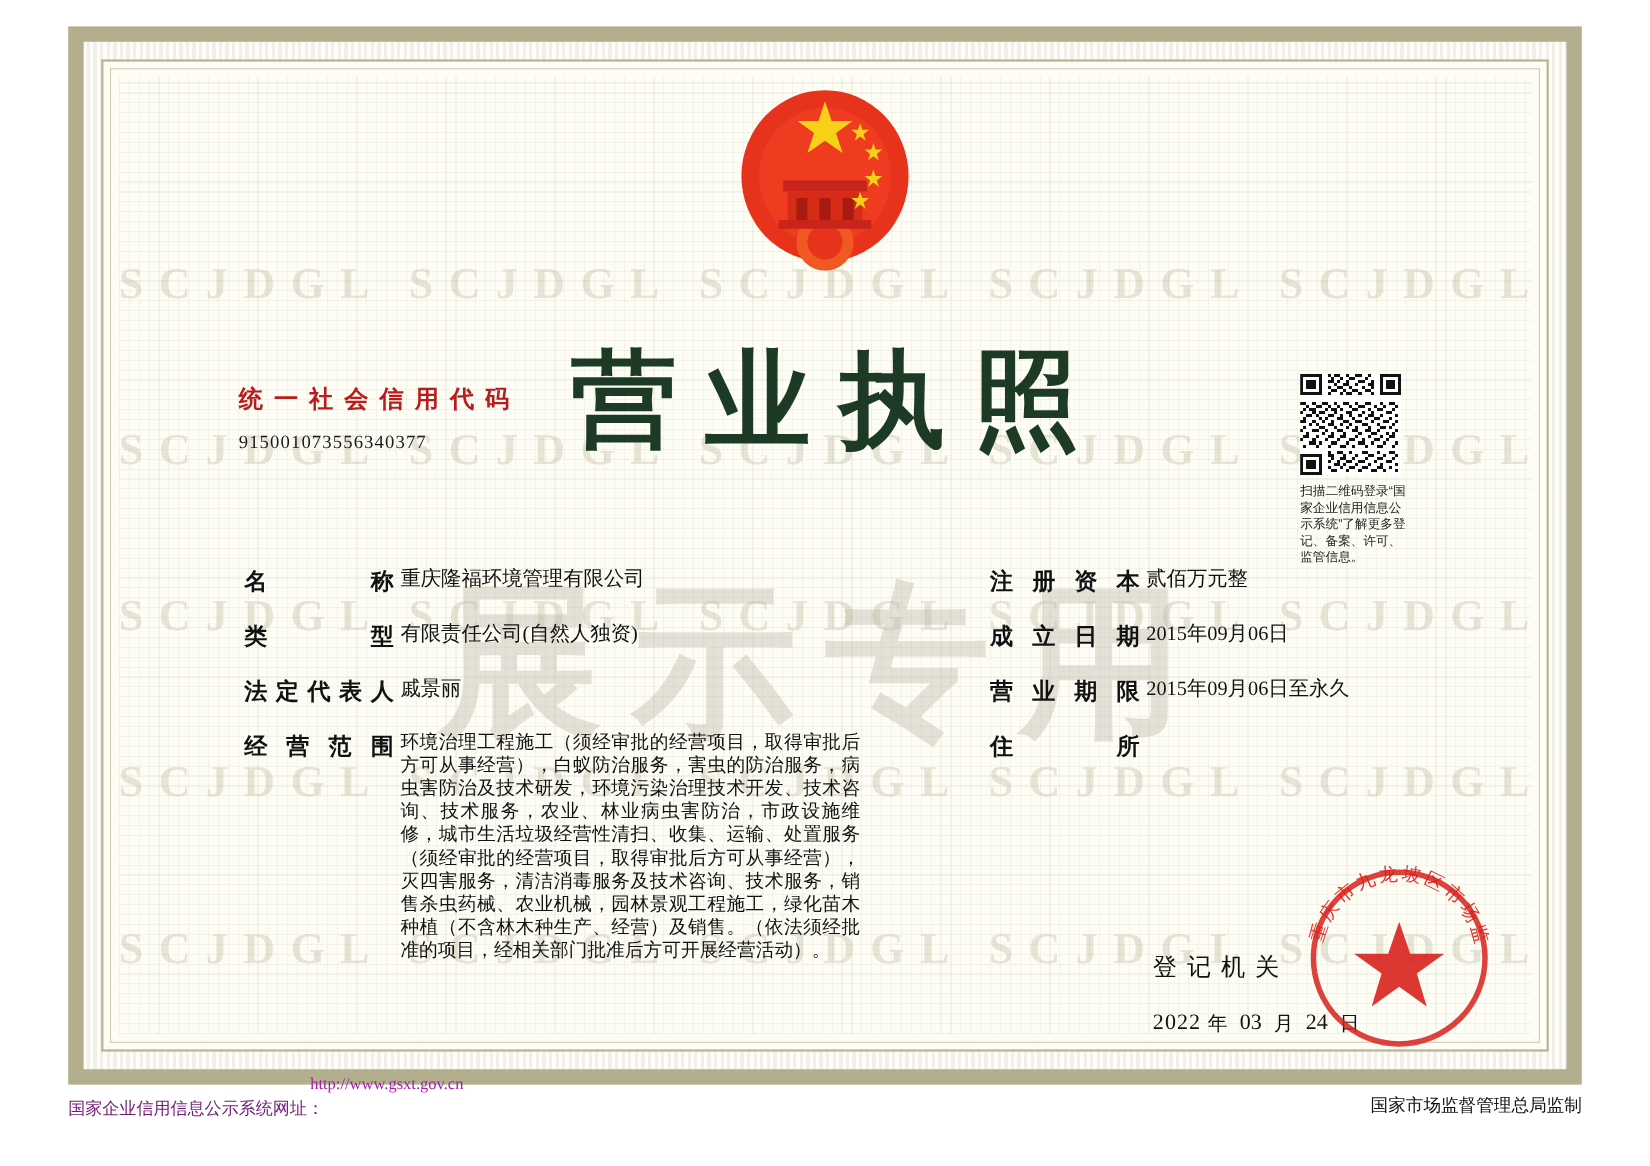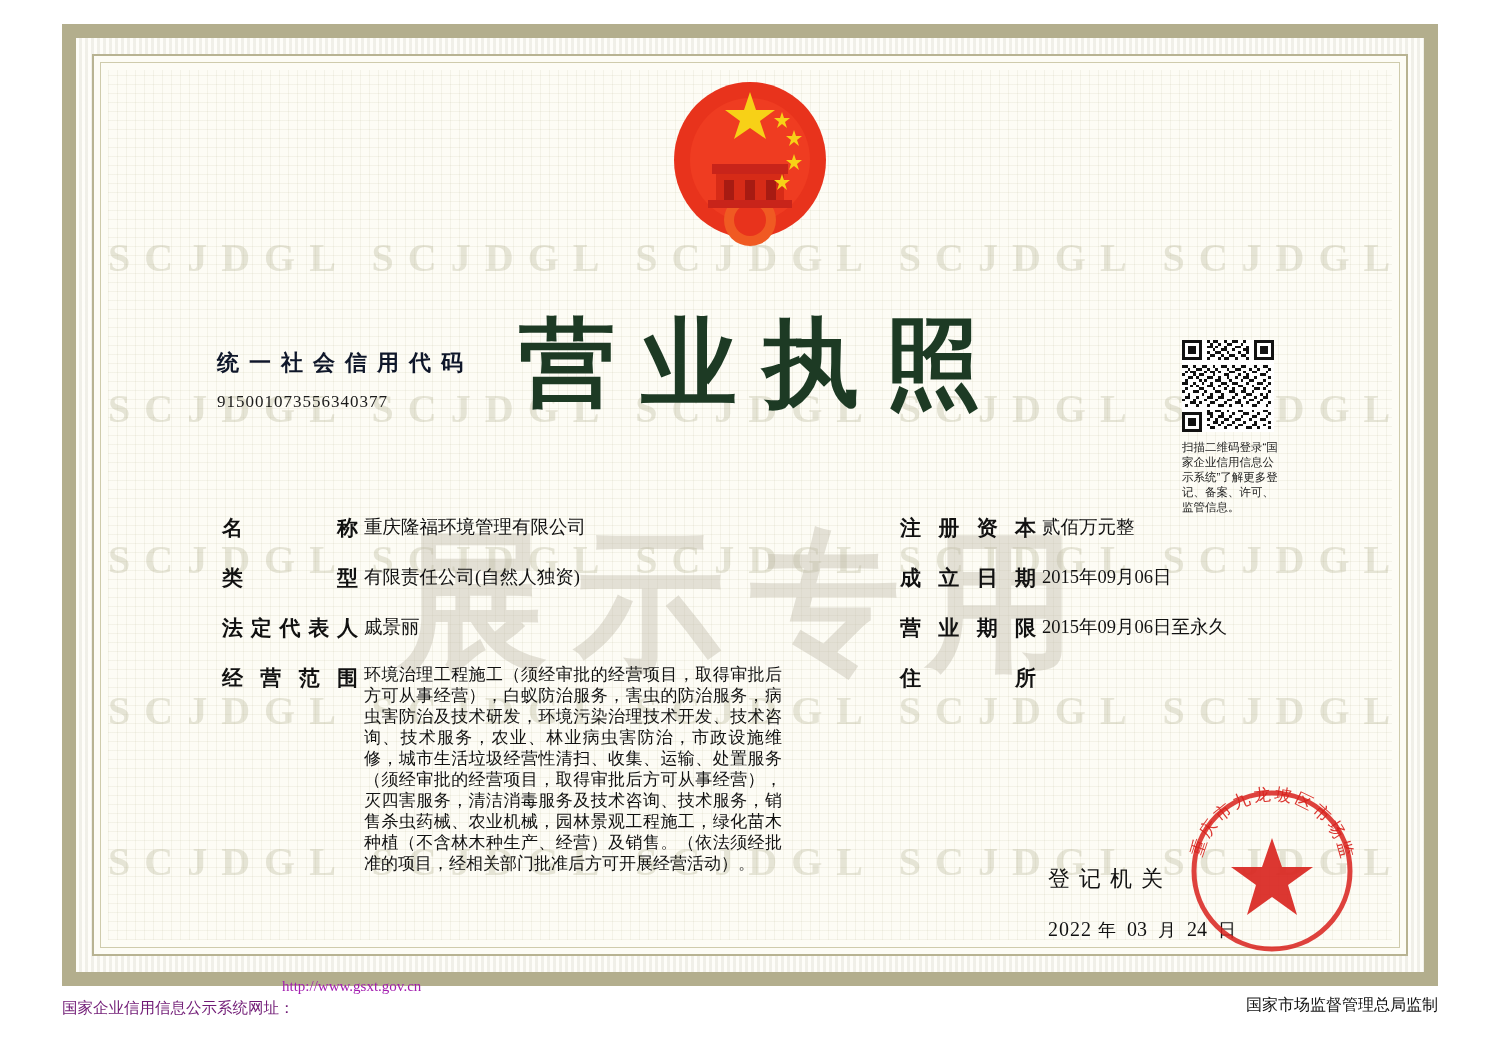--- a/index.html
+++ b/index.html
@@ -85,21 +85,21 @@
     font-size:96px;
     letter-spacing:26px;
     color:#1d3a24;
     z-index:5;
     text-indent:26px;
   }
   .credit-block{
     position:absolute;left:155px;top:324px;z-index:5;
   }
   .credit-label{
-    font-size:22px;font-weight:700;letter-spacing:10px;color:#0f172a;
+    font-size:22px;font-weight:700;letter-spacing:10px;color:#b91c1c;
   }
   .credit-code{
     margin-top:14px;font-size:17px;letter-spacing:1px;color:#1a1a1a;
     font-family:"Liberation Serif", serif;
   }
   
   .qr-wrap{position:absolute;right:160px;top:316px;z-index:5;display:flex;gap:8px;flex-direction:column;}
   .qr{width:92px;height:92px;}
   .qr-text{
     font-size:11.5px;line-height:15px;color:#222;width:96px;

